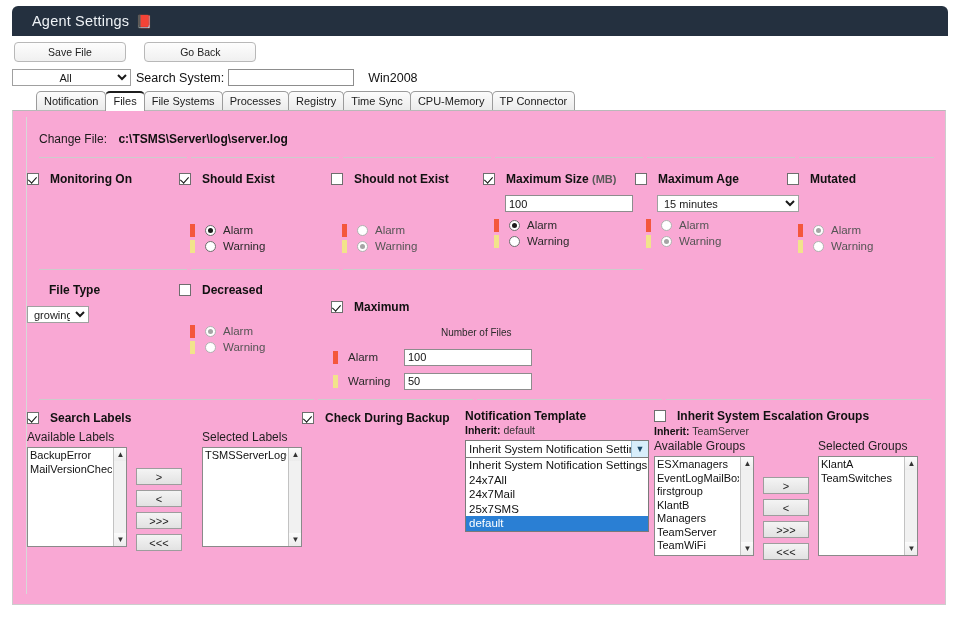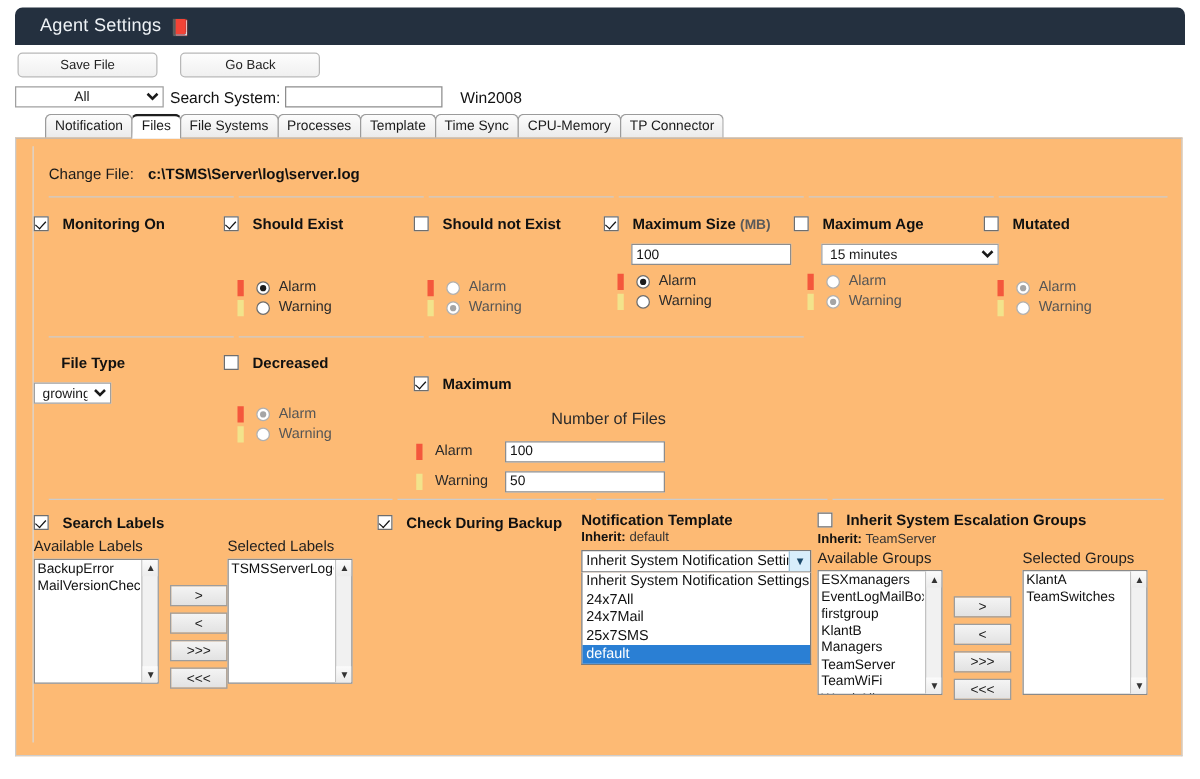--- a/index.html
+++ b/index.html
@@ -67,21 +67,21 @@
     font-family:"Liberation Sans", sans-serif;
   }
   .tab.active{
     background:#ffffff;border-top:2px solid #1e1e1e;
     padding-top:0px;font-weight:normal;z-index:3;position:relative;
   }
 
   
   .panel{
     position:absolute;left:12px;top:110px;width:934px;height:495px;
-    background:#fdba74;border:1px solid #cdcdcd;border-top:1px solid #b9b9b9;
+    background:#f9a8d4;border:1px solid #cdcdcd;border-top:1px solid #b9b9b9;
     box-sizing:border-box;
   }
   .panel .leftrule{position:absolute;left:13px;top:6px;bottom:10px;width:1px;background:#d8d8d8;}
 
   .changefile{position:absolute;left:26px;top:21px;font-size:12px;color:#1a1a1a;}
   .changefile b{margin-left:8px;font-weight:bold;color:#111;}
 
   .divider{position:absolute;height:1px;background:#cccccc;}
 
   .col{position:absolute;}
@@ -121,21 +121,21 @@
   .radio.disabled.sel2::after{background:#a5a5a5;}
   .sevtext{margin-left:7px;font-size:11.5px;color:#2b2b2b;}
   .sevtext.disabled{color:#555;}
 
   
   .sevrow .plainlbl{margin-left:10px;font-size:11.5px;color:#2b2b2b;width:56px;}
 
   .inp-num{width:120px;}
   .inp-files{width:120px;}
 
-  .sublabel{font-size:13px;color:#2b2b2b;}
+  .sublabel{font-size:10px;color:#2b2b2b;}
 
   
   .listlabel{font-size:12px;color:#1f1f1f;}
   .listbox{
     width:100px;height:100px;background:#fff;border:1px solid #8a8a8a;
     box-sizing:border-box;position:relative;overflow:hidden;
     font-size:11px;color:#111;
   }
   .listbox .items{position:absolute;left:2px;top:1px;right:14px;}
   .listbox .item{white-space:nowrap;line-height:13.5px;overflow:hidden;}
@@ -213,21 +213,21 @@
     <span class="lbl-search">Search System:</span>
     <input class="txt inp-search" type="text" value="" style="">
     <span class="lbl-os">Win2008</span>
   </div>
 
   <div class="tabs">
     <div class="tab">Notification</div>
     <div class="tab active">Files</div>
     <div class="tab">File Systems</div>
     <div class="tab">Processes</div>
-    <div class="tab">Template</div>
+    <div class="tab">Registry</div>
     <div class="tab">Time Sync</div>
     <div class="tab">CPU-Memory</div>
     <div class="tab">TP Connector</div>
   </div>
 
   <div class="panel">
     <div class="leftrule"></div>
 
     <div class="changefile">
       <span>Change File:</span>
@@ -423,21 +423,21 @@
               <div class="arr dn">▼</div>
             </div>
           </div>
         </div>
         <div class="movebtns" style="margin:38px 0 0 9px;">
           <div class="mbtn">&gt;</div>
           <div class="mbtn">&lt;</div>
           <div class="mbtn">&gt;&gt;&gt;</div>
           <div class="mbtn">&lt;&lt;&lt;</div>
         </div>
-        <div style="margin-left:0;">
+        <div style="margin-left:20px;">
           <div class="listlabel">Selected Labels</div>
           <div class="listbox" style="margin-top:3px;">
             <div class="items">
               <div class="item">TSMSServerLogChed</div>
             </div>
             <div class="vscroll">
               <div class="arr up">▲</div>
               <div class="arr dn">▼</div>
             </div>
           </div>

